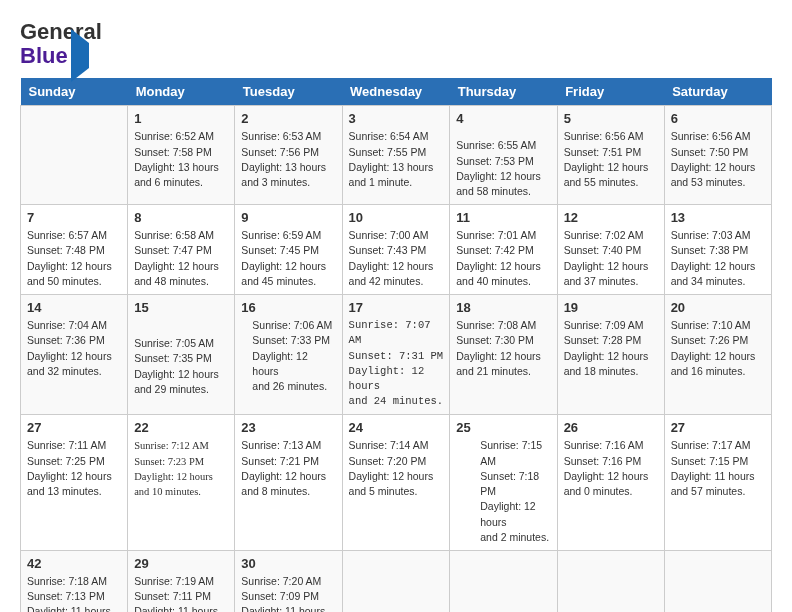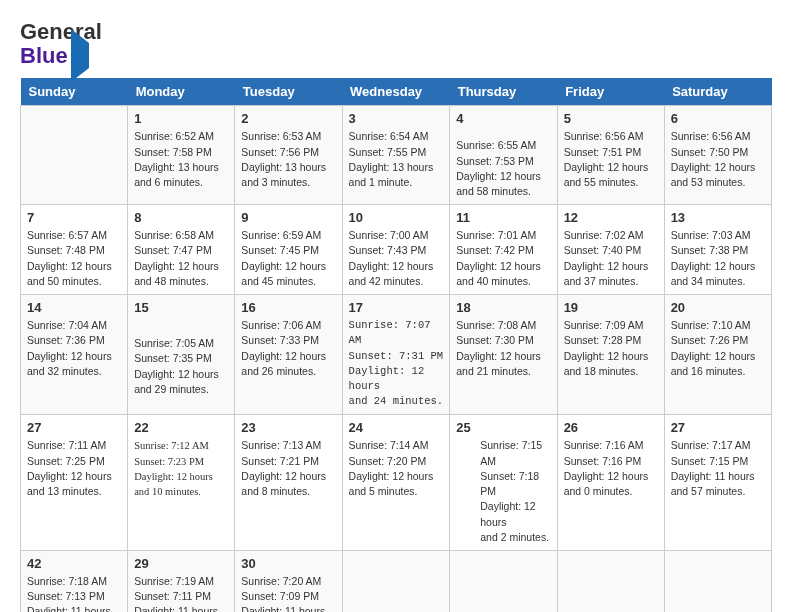--- a/index.html
+++ b/index.html
@@ -227,21 +227,21 @@
         </td>
         <td>
           <span class="day-num">15</span>
           <div class="cell-text" style="white-space: pre-line; margin-top: 21px;">Sunrise: 7:05 AM
 Sunset: 7:35 PM
 Daylight: 12 hours
 and 29 minutes.</div>
         </td>
         <td>
           <span class="day-num">16</span>
-          <div class="cell-text" style="white-space: pre-line;">Sunrise: 7:06 AM
+          <div class="cell-text" style="white-space: pre-line; margin-left: 11px;">Sunrise: 7:06 AM
 Sunset: 7:33 PM
 Daylight: 12 hours
 and 26 minutes.</div>
         </td>
         <td>
           <span class="day-num">17</span>
           <div class="cell-text" style="white-space: pre-line; font-family: Liberation Mono, monospace;">Sunrise: 7:07 AM
 Sunset: 7:31 PM
 Daylight: 12 hours
 and 24 minutes.</div>

